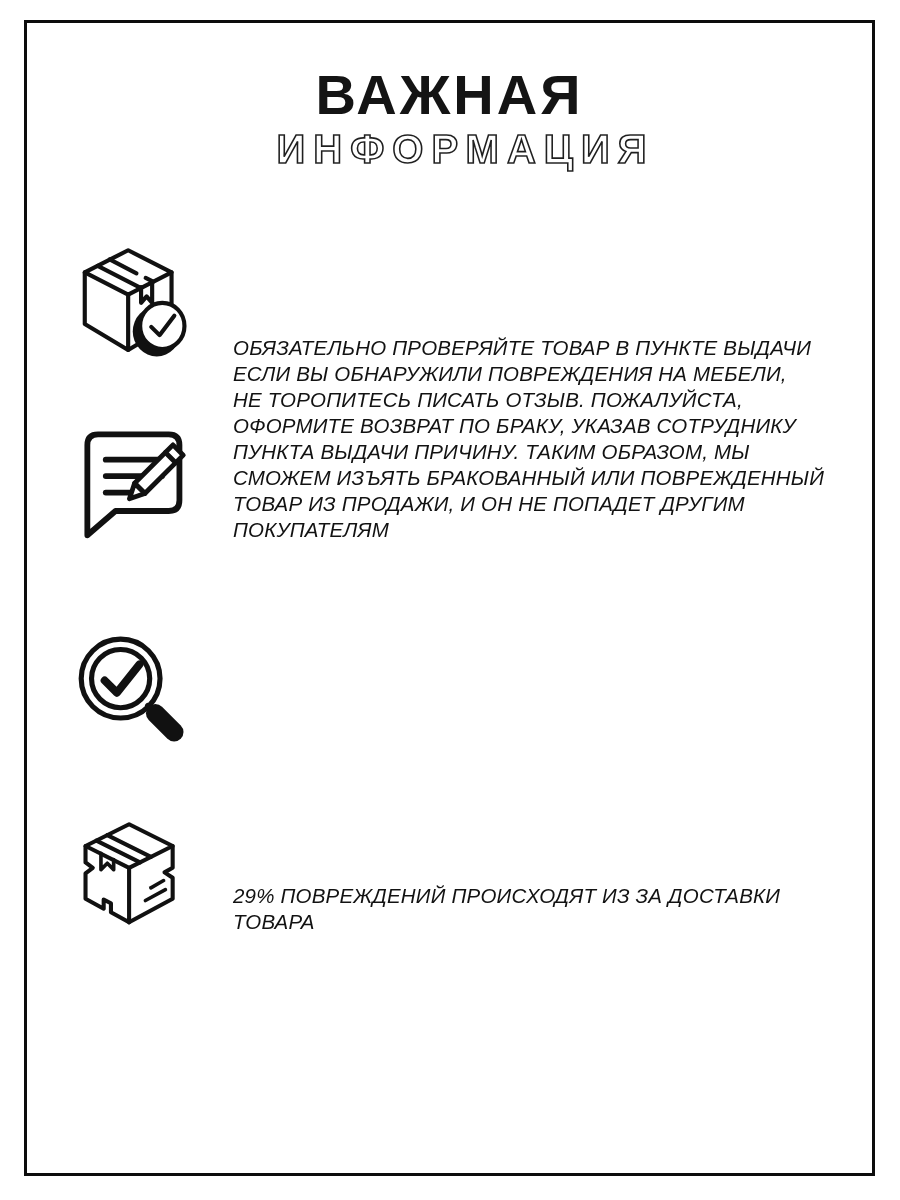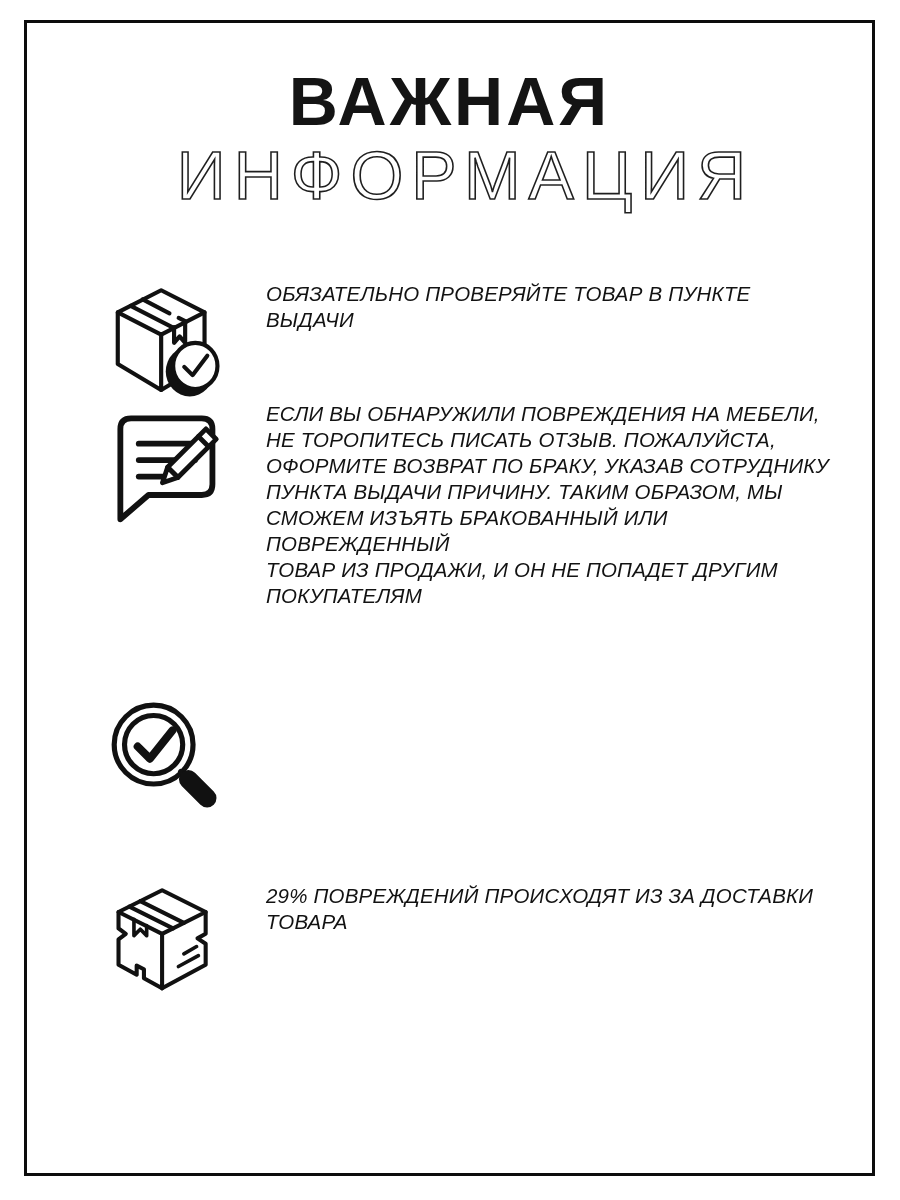--- a/index.html
+++ b/index.html
@@ -19,45 +19,44 @@
     bottom: 24px;
     border: 3px solid #0c0c0c;
     background: #ffffff;
     box-sizing: border-box;
   }
   .title-block {
     margin-top: 44px;
     text-align: center;
   }
   .title-line1 {
-    font-size: 68px;
+    font-size: 56px;
     line-height: 1.0;
     font-weight: 800;
     letter-spacing: 3px;
     color: #141414;
   }
   .title-line2 {
     margin-top: 6px;
-    font-size: 68px;
+    font-size: 40px;
     line-height: 1.0;
-    font-weight: 400;
+    font-weight: 700;
     letter-spacing: 8px;
     color: #1a1a1a;
     margin-left: 32px;
   }
   @supports (-webkit-text-stroke: 1px #000) {
     .title-line2 {
       color: #ffffff;
       -webkit-text-stroke: 1.6px #1f1f1f;
     }
   }
   .row {
     display: flex;
-    align-items: flex-start;
-    padding-left: 33px;
+    align-items: flex-end;
   }
   .icon-cell {
     width: 206px;
     flex: 0 0 206px;
     display: flex;
     justify-content: center;
   }
   .text-cell {
     flex: 1;
     padding-right: 36px;

